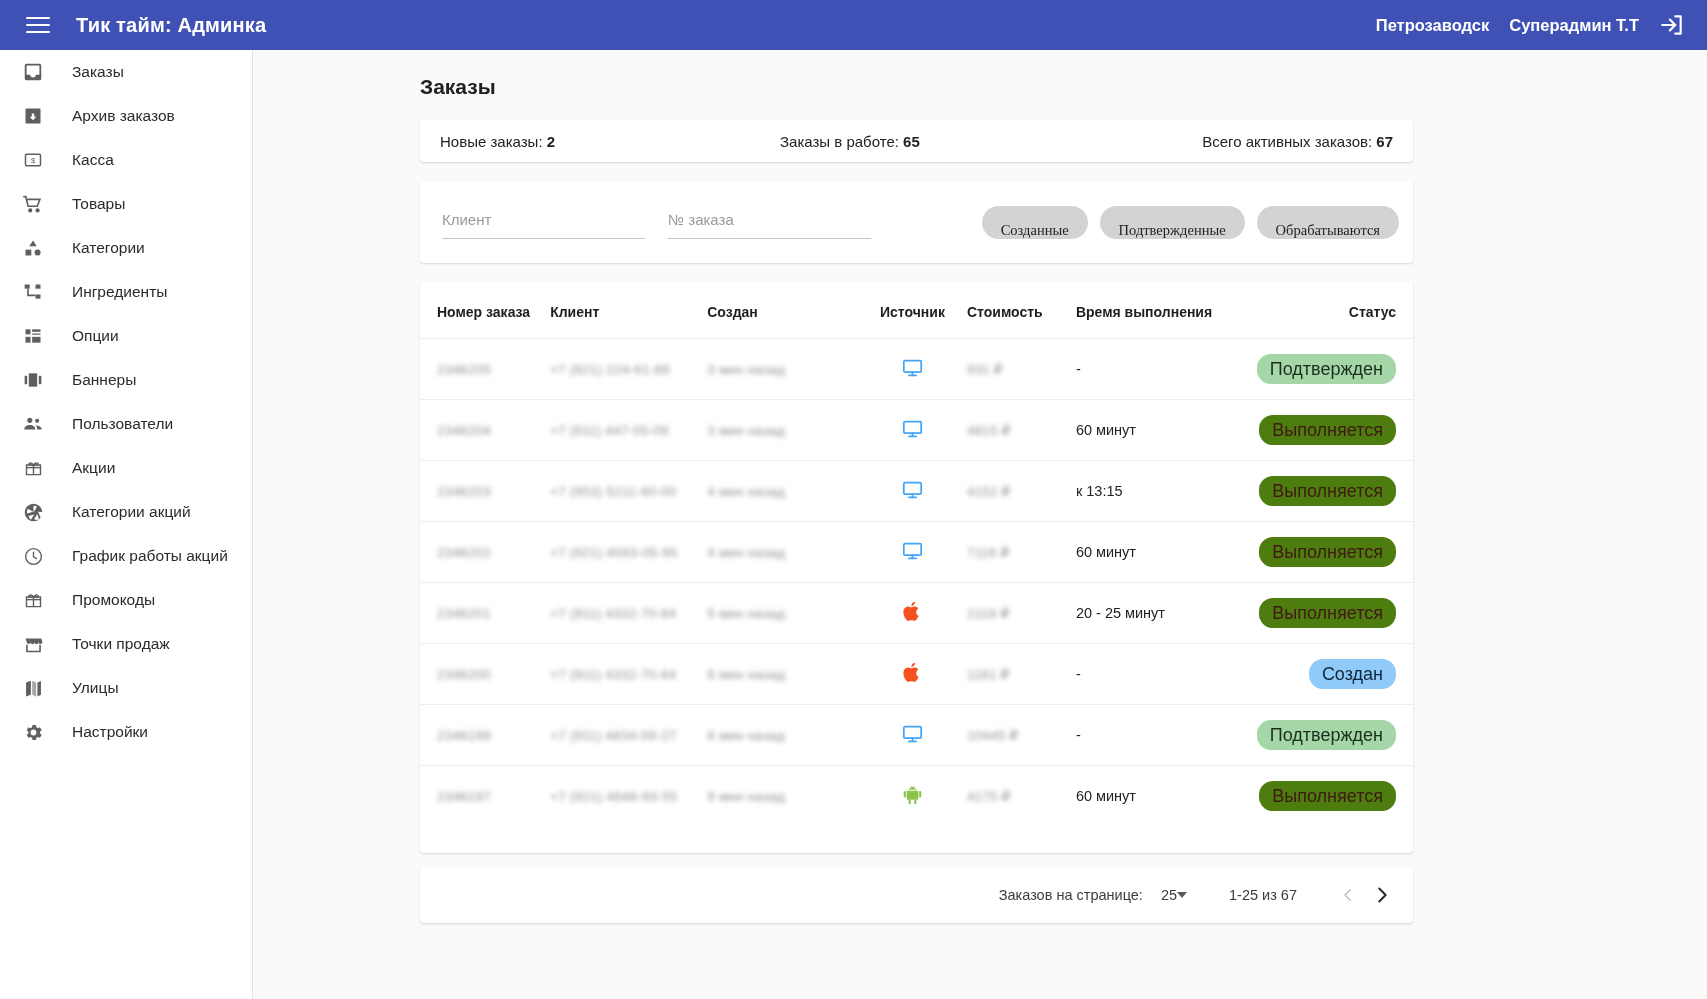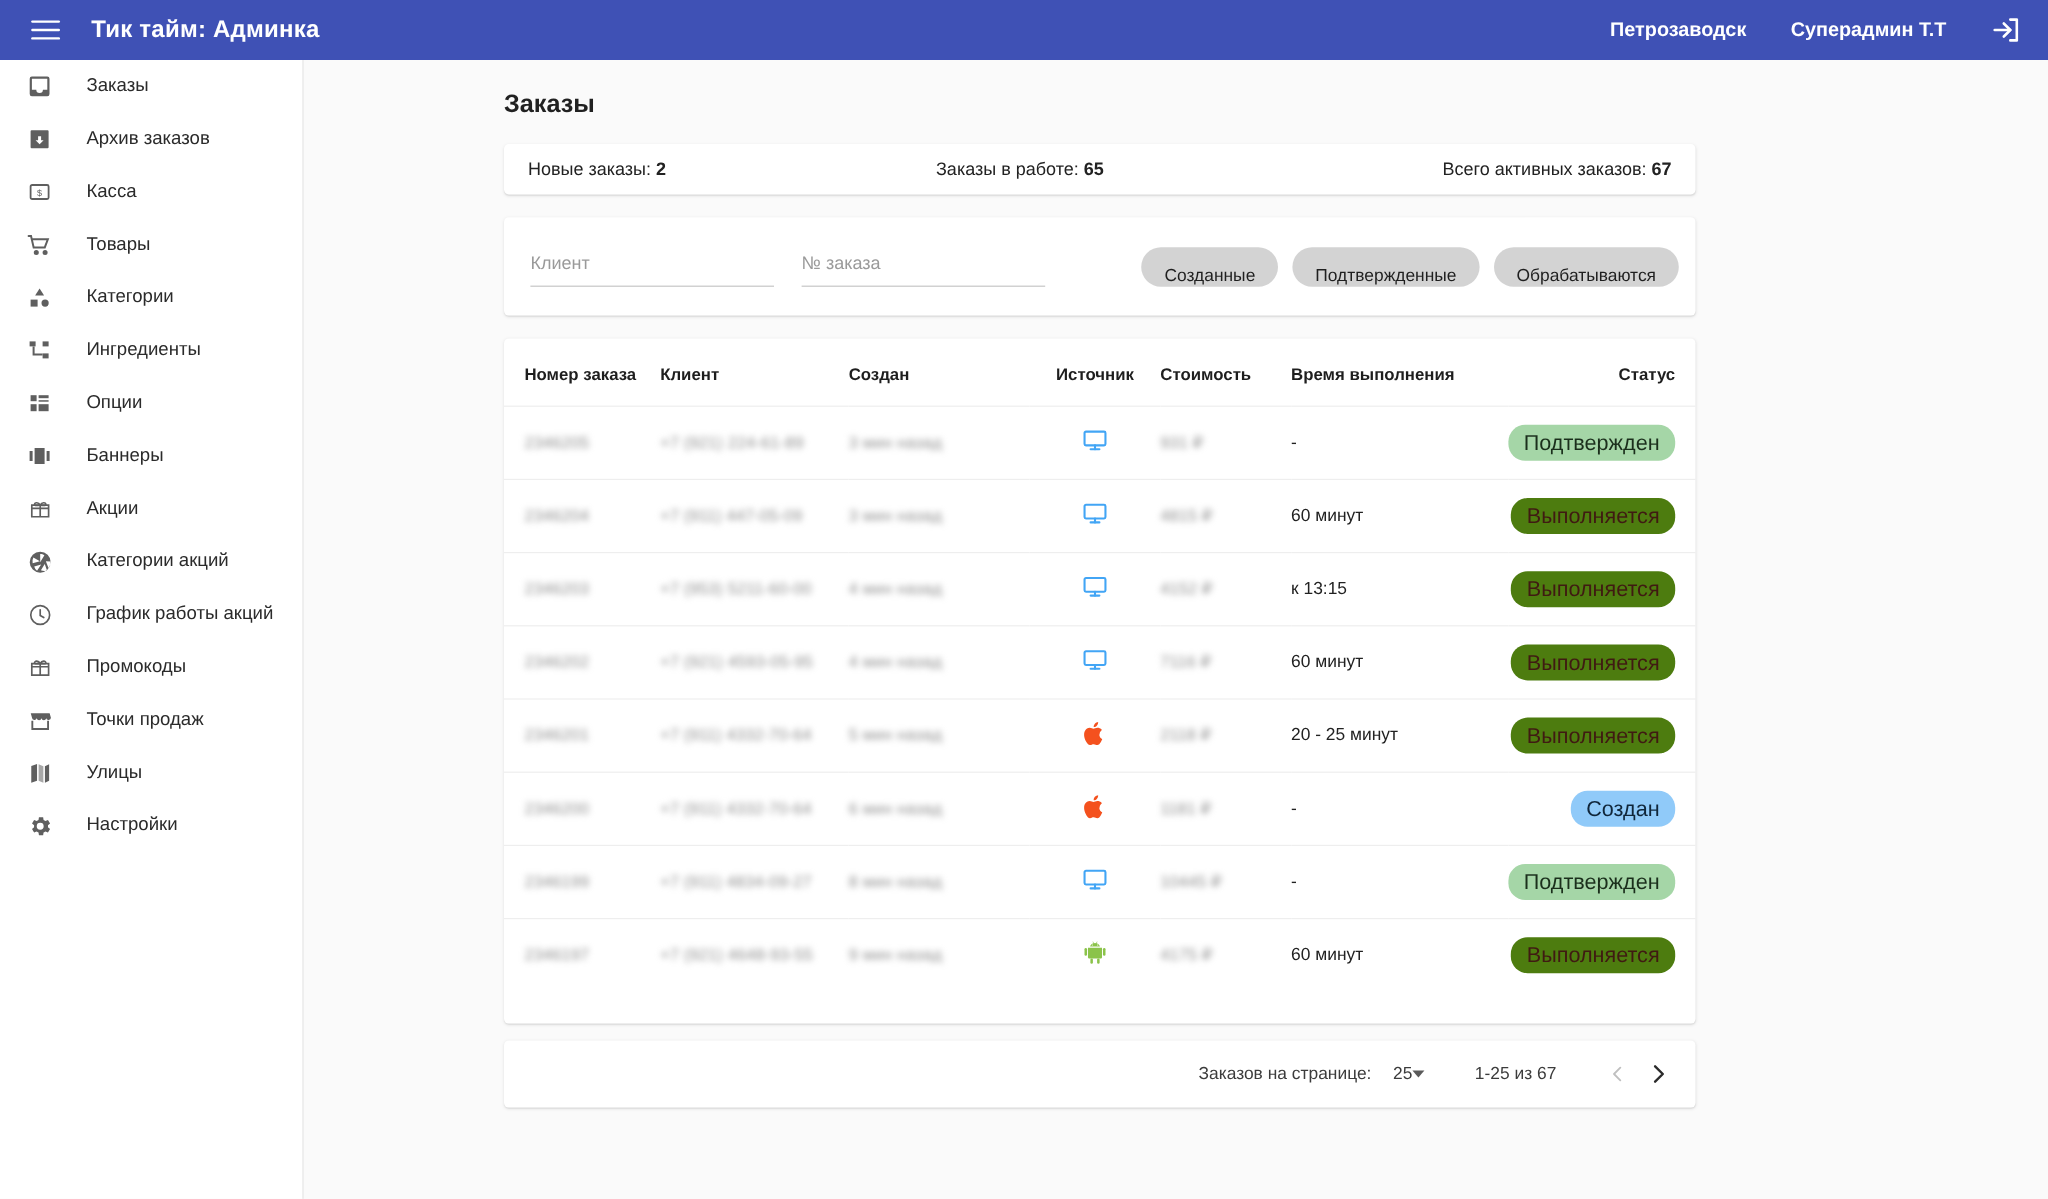--- a/index.html
+++ b/index.html
@@ -28,21 +28,21 @@
     display: flex; flex-direction: column; justify-content: center;
     gap: 5px; cursor: pointer;
   }
   .menu-btn span { display:block; width: 24px; height: 2px; background: #fff; border-radius: 1px; }
   .app-title {
     font-size: 20px; font-weight: bold; letter-spacing: .2px;
     margin-left: 22px; white-space: nowrap;
   }
   .appbar-right {
     margin-left: auto; display: flex; align-items: center;
-    padding-right: 22px; gap: 37px;
+    padding-right: 22px; gap: 20px;
   }
   .appbar-right .city, .appbar-right .user {
     font-size: 16.5px; font-weight: bold; white-space: nowrap;
   }
   .logout-icon { width: 26px; height: 26px; display:block; cursor:pointer; }
 
   
   .sidebar {
     position: absolute; top: 50px; left: 0;
     width: 253px; height: 949px;
@@ -125,21 +125,21 @@
   .field input::placeholder { color: #9a9a9a; }
   .chips { margin-left: auto; display: flex; gap: 12px; }
   .chip {
     background: #d3d3d3;
     color: #1f1f1f;
     border: none;
     border-radius: 17px;
     height: 33px;
     padding: 16px 19px;
     font-size: 14.5px;
-    font-family: Liberation Sans, sans-serif;
+    font-family: Liberation Serif, serif;
     cursor: pointer;
     white-space: nowrap;
   }
 
   
   .table-card { margin-top: 19px; padding-bottom: 26px; }
   table.orders { width: 100%; border-collapse: collapse; }
   table.orders th {
     font-size: 14px; font-weight: bold; color: #1e1e1e;
     text-align: left;
@@ -313,20 +313,31 @@
     <span class="nav-icon">
       <svg width="20" height="20" viewBox="0 0 24 24" fill="#5f5f5f">
           <rect x="2" y="7" width="3" height="10"></rect>
           <rect x="7" y="4" width="10" height="16"></rect>
           <rect x="19" y="7" width="3" height="10"></rect>
         </svg>
     </span>
     <span class="nav-label">Баннеры</span>
   </div>
 
+  <div class="nav-item">
+    <span class="nav-icon">
+      <svg width="22" height="22" viewBox="0 0 24 24" fill="#5f5f5f">
+          <circle cx="8.5" cy="8" r="2.8"></circle>
+          <circle cx="16.5" cy="8.5" r="2.3"></circle>
+          <path d="M2.5 18c0-3.1 2.7-4.8 6-4.8s6 1.7 6 4.8H2.5z"></path>
+          <path d="M15 13.5c2.9.1 6.5 1.3 6.5 4.5H16.6c0-1.8-.6-3.3-1.6-4.5z"></path>
+        </svg>
+    </span>
+    <span class="nav-label">Пользователи</span>
+  </div>
 
 
   <div class="nav-item">
     <span class="nav-icon">
       <svg width="21" height="21" viewBox="0 0 24 24" fill="none" stroke="#5f5f5f" stroke-width="1.6">
           <path d="M4 8h16v11H4z"></path>
           <path d="M4 11h16"></path>
           <path d="M12 8v11"></path>
           <path d="M12 8c-1.6-3-5.4-3-5.4-.6C6.6 8.6 9 8 12 8zM12 8c1.6-3 5.4-3 5.4-.6C17.4 8.6 15 8 12 8z"></path>
         </svg>

